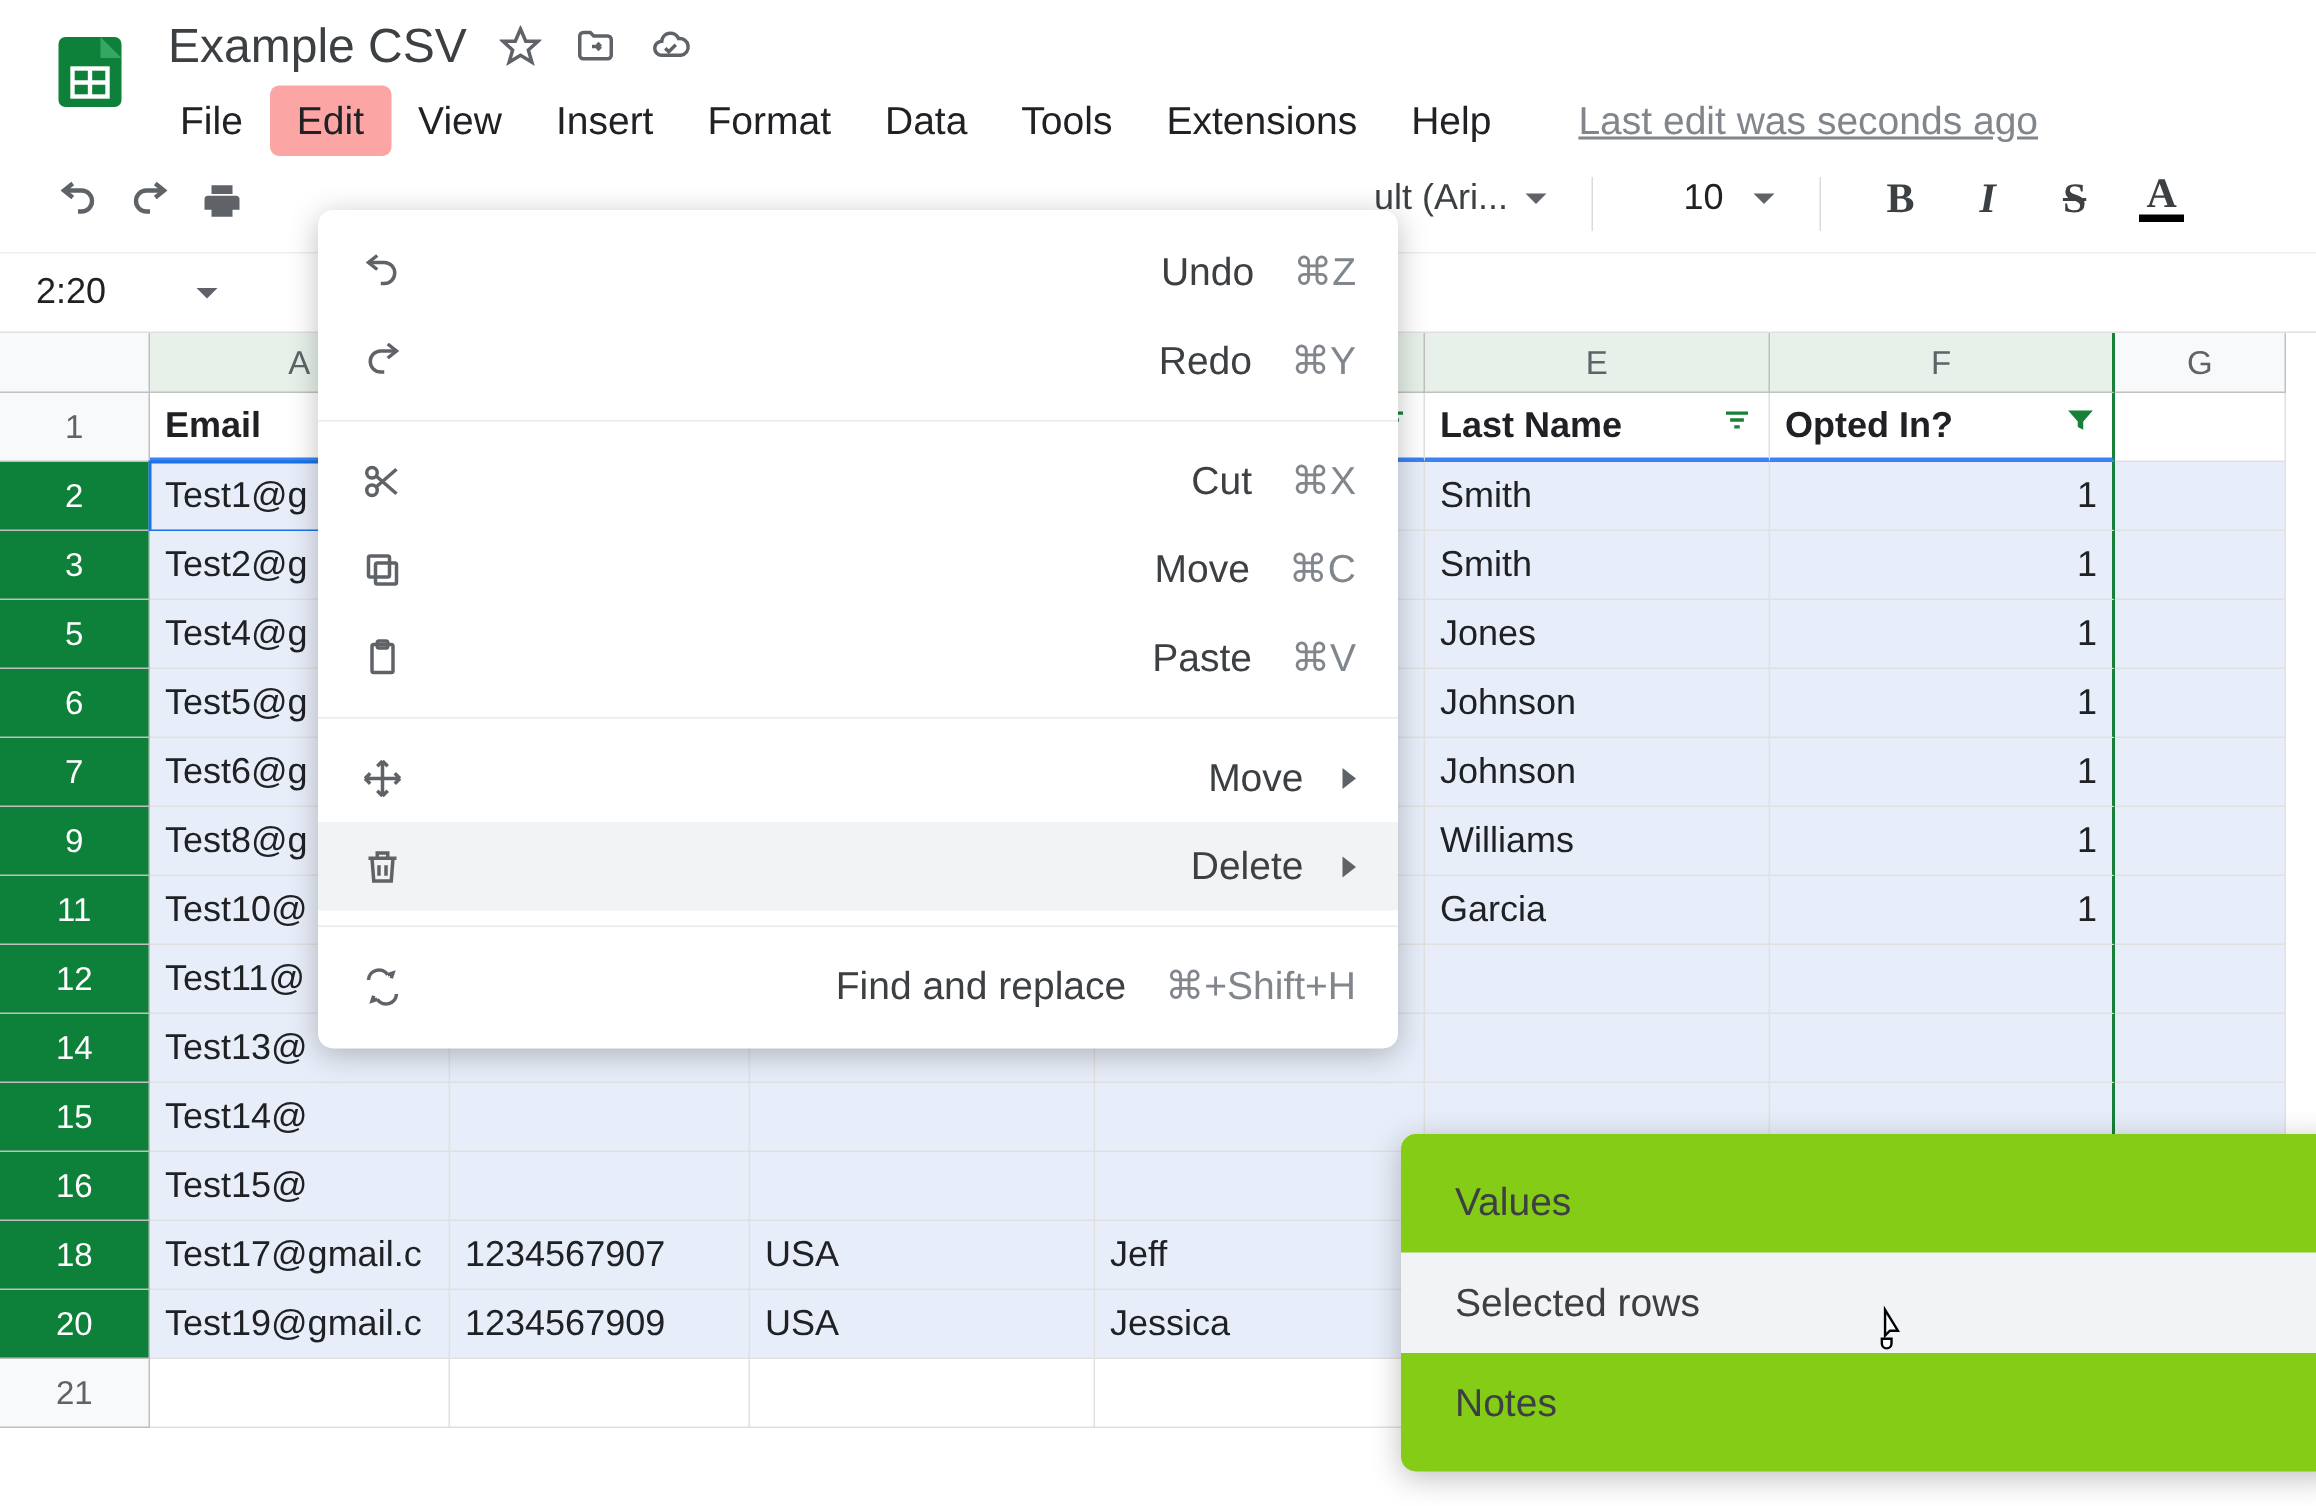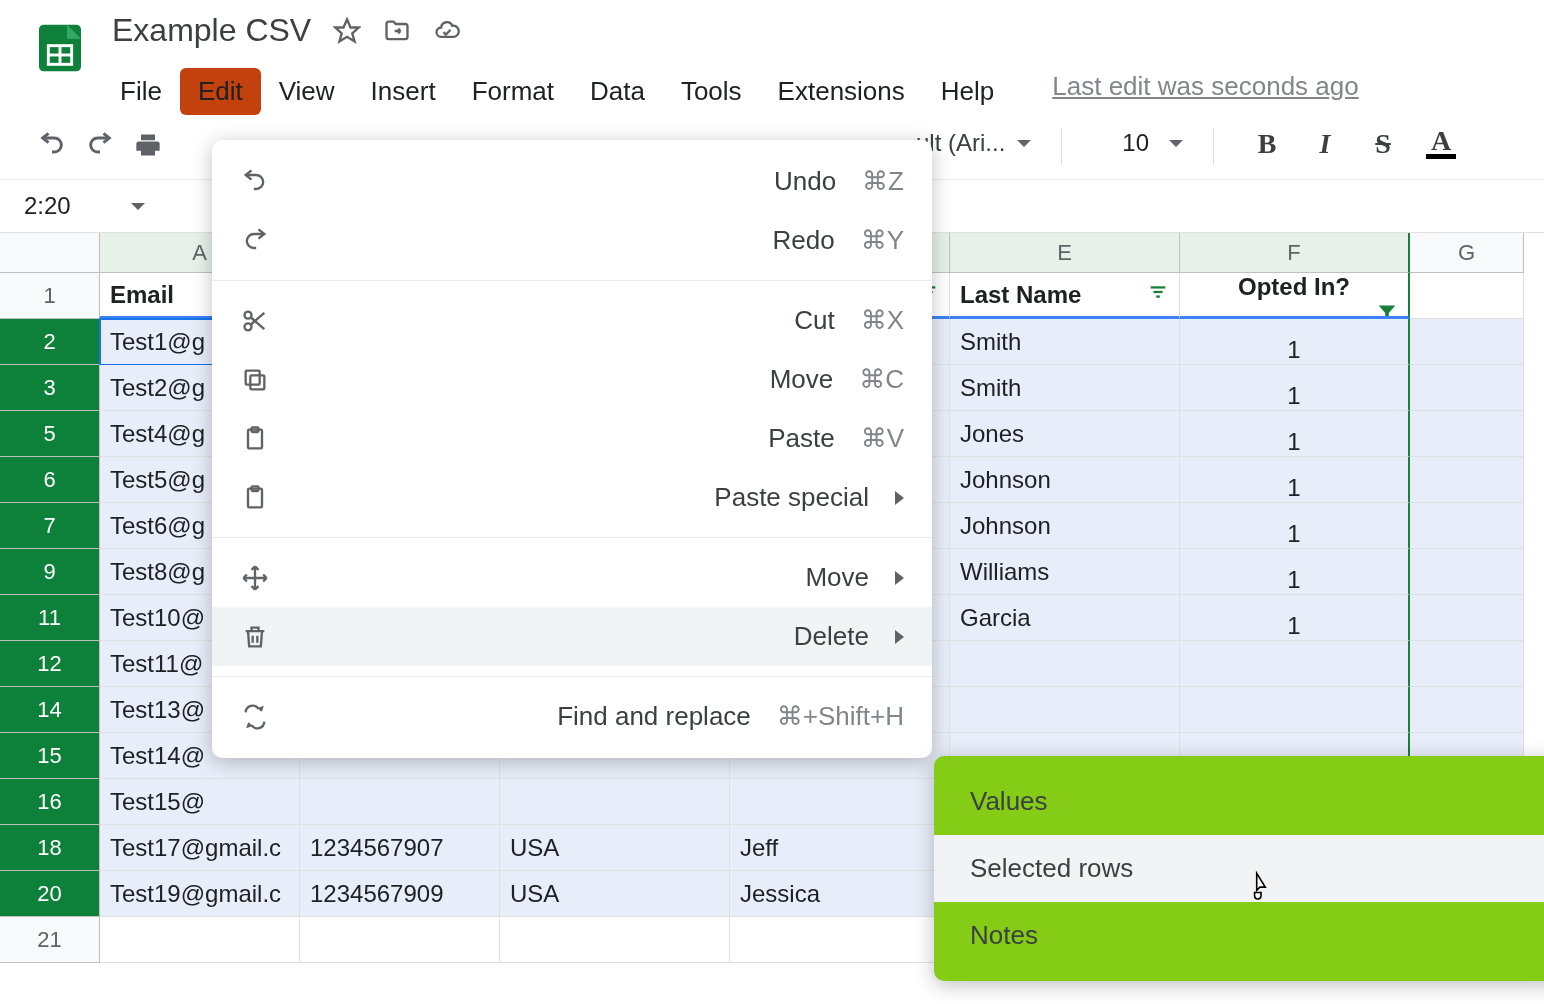--- a/index.html
+++ b/index.html
@@ -10,22 +10,22 @@
   .logo { width: 56px; height: 56px; margin-right: 24px; margin-top: 8px; }
   .logo svg { width: 56px; height: 56px; }
   .title-area { flex: 1; }
   .title-row { display: flex; align-items: center; gap: 22px; margin-bottom: 8px; }
   .doc-title { font-size: 32px; font-weight: 400; color: #3c4043; }
   .title-icon { width: 28px; height: 28px; color: #5f6368; display: flex; align-items: center; justify-content: center; }
   .title-icon svg { width: 28px; height: 28px; }
 
   
   .menubar { display: flex; align-items: center; gap: 0; font-size: 26px; margin-left: -10px; }
-  .menubar-item { padding: 8px 18px; border-radius: 6px; cursor: pointer; margin-top: 11px; }
-  .menubar-item.active { background: #c2410c; }
+  .menubar-item { padding: 8px 18px; border-radius: 6px; cursor: pointer; }
+  .menubar-item.active { background: #fca5a5; }
   .last-edit { margin-left: 40px; color: #80868b; text-decoration: underline; font-size: 26px; }
 
   
   .toolbar { display: flex; align-items: flex-start; padding: 14px 18px 14px 36px; gap: 16px; border-bottom: 1px solid #eee; }
   .tb-icon { width: 32px; height: 32px; color: #5f6368; display: flex; align-items: center; justify-content: center; }
   .tb-icon svg { width: 28px; height: 28px; }
   .tb-gap { width: 720px; }
   .font-select { display: flex; align-items: center; gap: 12px; font-size: 24px; color: #3c4043; }
   .dropdown-caret { width: 0; height: 0; border-left: 7px solid transparent; border-right: 7px solid transparent; border-top: 7px solid #5f6368; }
   .font-size { display: flex; align-items: center; gap: 20px; font-size: 24px; margin-left: 30px; }
@@ -88,21 +88,21 @@
   .sub-item.hovered { background: #f1f3f4; }
 
   
   .cursor-ptr { position: absolute; left: 1248px; top: 870px; z-index: 200; }
   .cursor-ptr svg { width: 26px; height: 30px; }
 
   
   .row.r2 .cell.cA { outline: 2px solid #1a73e8; outline-offset: -1px; }
 
   
-  .cell.cF { border-right: 2px solid #188038; flex-direction: column; }
+  .cell.cF { border-right: 2px solid #188038; }
   .col-header.cF { border-right: 2px solid #188038; }
 
 </style>
 </head>
 <body>
 
 <div class="header">
   <div class="logo">
     <svg viewBox="0 0 48 48">
         <rect x="6" y="4" width="36" height="40" rx="4" fill="#0d813a"></rect>
@@ -435,30 +435,20 @@
   <div class="menu-item">
     <span class="mi-icon">
         <svg viewBox="0 0 24 24" fill="none" stroke="#5f6368" stroke-width="2">
           <rect x="6" y="4" width="12" height="16" rx="1"></rect>
           <rect x="9" y="2" width="6" height="4" rx="1"></rect>
         </svg>
       </span>
     <span class="mi-label">Paste</span>
     <span class="mi-shortcut">⌘V</span>
   </div>
-  <div class="menu-item">
-    <span class="mi-icon">
-        <svg viewBox="0 0 24 24" fill="none" stroke="#5f6368" stroke-width="2">
-          <rect x="6" y="4" width="12" height="16" rx="1"></rect>
-          <rect x="9" y="2" width="6" height="4" rx="1"></rect>
-        </svg>
-      </span>
-    <span class="mi-label">Paste special</span>
-    <span class="mi-arrow"></span>
-  </div>
   <div class="menu-sep"></div>
   <div class="menu-item">
     <span class="mi-icon">
         <svg viewBox="0 0 24 24" fill="none" stroke="#5f6368" stroke-width="2">
           <path d="M12 2v20M2 12h20M12 2l-3 3M12 2l3 3M12 22l-3-3M12 22l3-3M2 12l3-3M2 12l3 3M22 12l-3-3M22 12l-3 3"></path>
         </svg>
       </span>
     <span class="mi-label">Move</span>
     <span class="mi-arrow"></span>
   </div>

